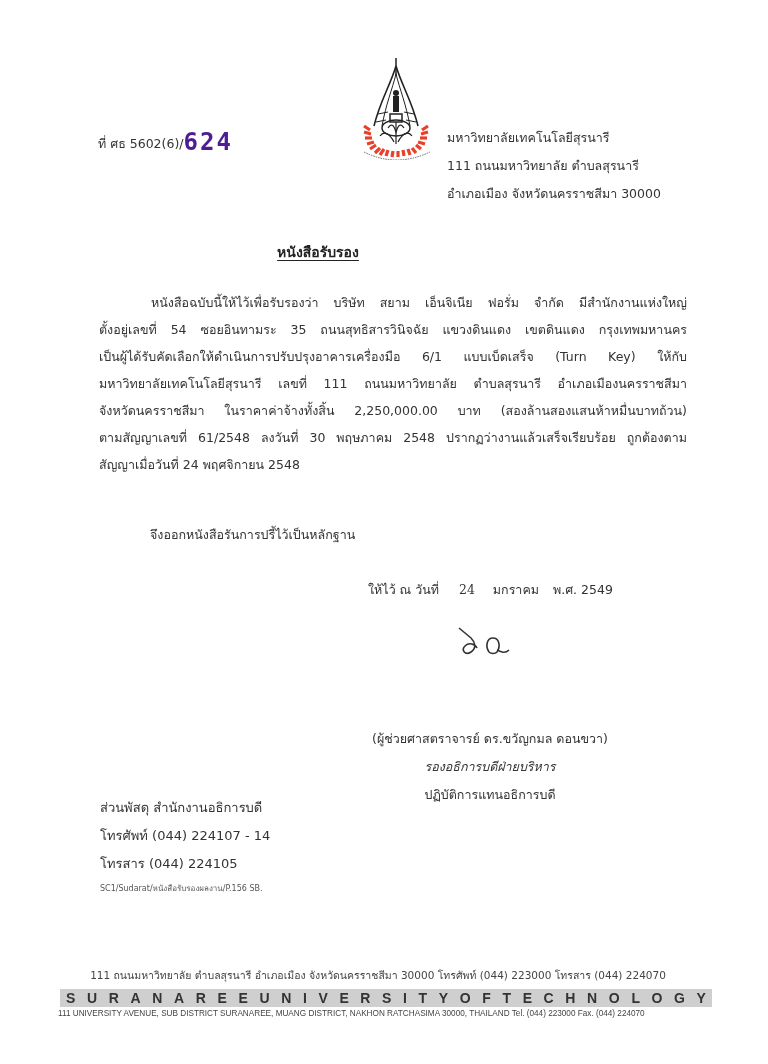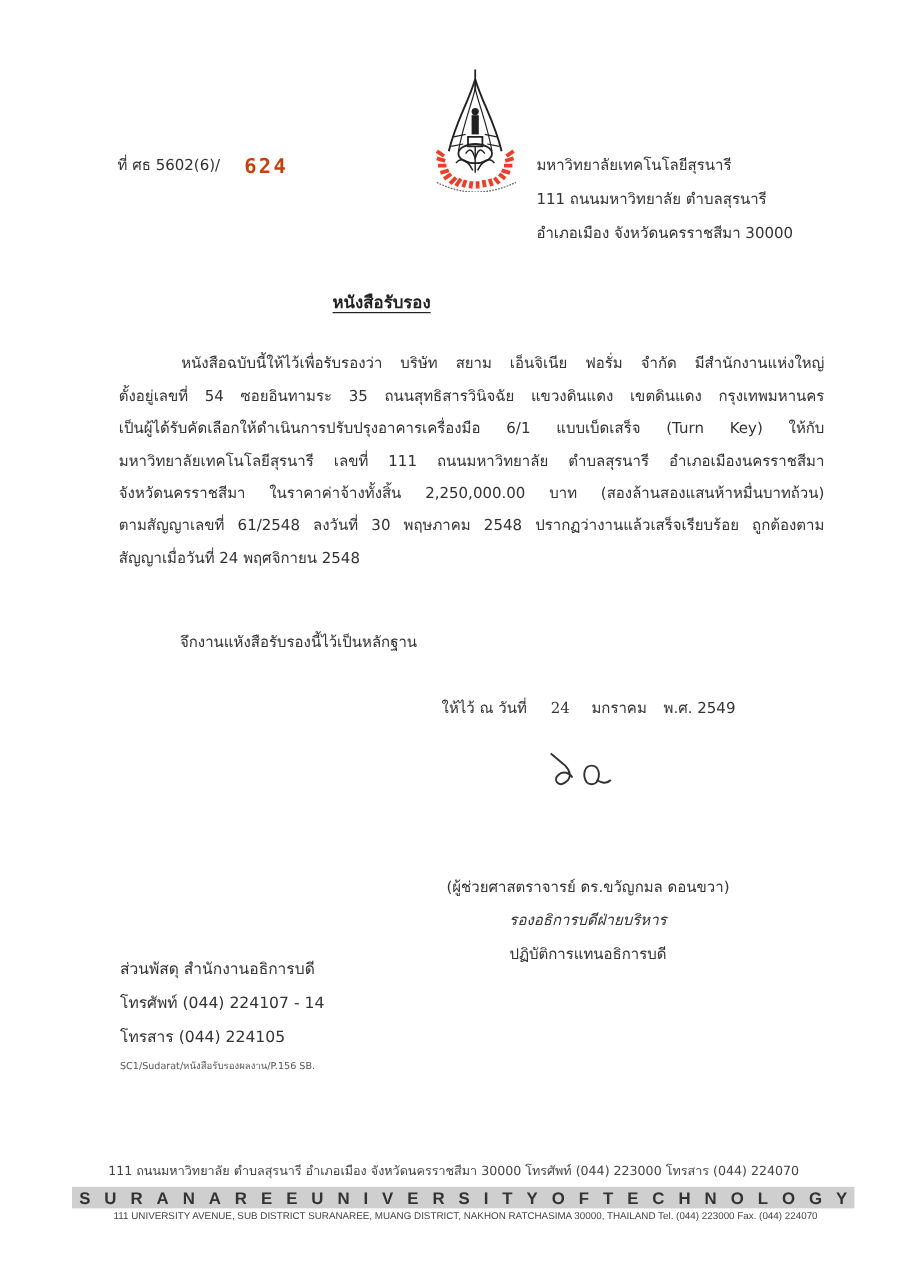--- a/index.html
+++ b/index.html
@@ -1,37 +1,37 @@
 <!DOCTYPE html>
 <html><head>
 <meta charset="utf-8">
 <style>
   html, body { margin:0; padding:0; background:#ffffff; }
   body { width:768px; height:1064px; position:relative; overflow:hidden;
          font-family:"DejaVu Sans", "Liberation Sans", sans-serif; color:#222; }
   .abs { position:absolute; }
   .ref { left:98px; top:128px; font-size:12.5px; color:#333; white-space:nowrap; }
-  .ref .num { font-family:"DejaVu Sans Mono", monospace; font-weight:bold; font-size:17px; letter-spacing:2px; margin-left:20px; vertical-align:-2px; color:#c2410c; }
+  .ref .num { font-family:"DejaVu Sans Mono", monospace; font-weight:bold; font-size:24px; letter-spacing:2px; margin-left:0; vertical-align:-2px; color:#4c1d95; }
   .logo { left:350px; top:56px; width:92px; height:104px; }
   .addr { left:447px; font-size:12.5px; color:#333; white-space:nowrap; }
   .title { left:0; width:636px; top:241px; text-align:center; font-size:14px; font-weight:bold; }
   .title span { text-decoration:underline; text-underline-offset:3px; }
   .para { left:99px; width:588px; font-size:12.5px; color:#333; }
   .line { position:absolute; left:0; white-space:nowrap; }
   .justify { width:588px; text-align:justify; text-align-last:justify; }
   .indent { padding-left:52px; width:536px; }
   .center-block { text-align:center; font-size:12.5px; color:#333; white-space:nowrap;margin-top:45px; }
   .sig { left:455px; top:622px; width:80px; height:42px; }
   .contact { left:100px; font-size:13px; color:#333; white-space:nowrap; }
   .contact.small { font-size:8px; color:#555; }
   .foot-th { left:0; width:756px; top:967px; text-align:center; font-size:10.5px; color:#444; white-space:nowrap; }
   .banner { left:60px; top:989px; width:652px; height:18px; background:#cfcfcf;
             display:flex; justify-content:space-between; align-items:center; padding:0 6px; box-sizing:border-box; }
   .banner span { font-family:"Liberation Sans", sans-serif; font-weight:bold; font-size:14px; color:#333; }
-  .foot-en { left:58px; width:660px; top:1009px; text-align:center; font-size:8.2px; color:#444; white-space:nowrap; font-family:"Liberation Sans", sans-serif; }
+  .foot-en { left:58px; width:660px; top:1009px; text-align:left; font-size:8.2px; color:#444; white-space:nowrap; font-family:"Liberation Sans", sans-serif; }
 </style>
 </head>
 <body>
 
 <div class="abs ref">
   <span>ที่ ศธ 5602(6)/</span><span class="num">624</span>
 </div>
 
 <div class="abs logo">
   <svg width="92" height="104" viewBox="0 0 92 104">
@@ -85,21 +85,21 @@
 <div class="abs para" style="top:293px;">
   <div class="line justify indent" style="top:0px;">หนังสือฉบับนี้ให้ไว้เพื่อรับรองว่า บริษัท สยาม เอ็นจิเนีย ฟอรั่ม จำกัด  มีสำนักงานแห่งใหญ่</div>
   <div class="line justify" style="top:27px;">ตั้งอยู่เลขที่  54 ซอยอินทามระ 35  ถนนสุทธิสารวินิจฉัย  แขวงดินแดง  เขตดินแดง  กรุงเทพมหานคร</div>
   <div class="line justify" style="top:54px;">เป็นผู้ได้รับคัดเลือกให้ดำเนินการปรับปรุงอาคารเครื่องมือ  6/1  แบบเบ็ดเสร็จ  (Turn  Key)  ให้กับ</div>
   <div class="line justify" style="top:81px;">มหาวิทยาลัยเทคโนโลยีสุรนารี  เลขที่  111  ถนนมหาวิทยาลัย  ตำบลสุรนารี  อำเภอเมืองนครราชสีมา</div>
   <div class="line justify" style="top:108px;">จังหวัดนครราชสีมา   ในราคาค่าจ้างทั้งสิ้น   2,250,000.00  บาท  (สองล้านสองแสนห้าหมื่นบาทถ้วน)</div>
   <div class="line justify" style="top:135px;">ตามสัญญาเลขที่ 61/2548  ลงวันที่ 30 พฤษภาคม 2548  ปรากฏว่างานแล้วเสร็จเรียบร้อย ถูกต้องตาม</div>
   <div class="line" style="top:162px;">สัญญาเมื่อวันที่  24 พฤศจิกายน 2548</div>
 </div>
 
-<div class="abs" style="left:150px; top:525px; font-size:12.5px; color:#333; white-space:nowrap;">จึกงานแหังสือรับรองนี้ไว้เป็นหลักฐาน</div>
+<div class="abs" style="left:150px; top:525px; font-size:12.5px; color:#333; white-space:nowrap;">จึงออกหนังสือรันการปรี้ไว้เป็นหลักฐาน</div>
 
 <div class="abs" style="left:368px; top:580px; font-size:12.5px; color:#333; white-space:nowrap;">
   <span>ให้ไว้  ณ  วันที่</span>
   <span style="display:inline-block; width:12px;"></span>
   <span style="font-family:'DejaVu Serif', serif; ">24</span>
   <span style="display:inline-block; width:10px;"></span>
   <span>มกราคม</span>
   <span style="display:inline-block; width:6px;"></span>
   <span>พ.ศ. 2549</span>
 </div>

